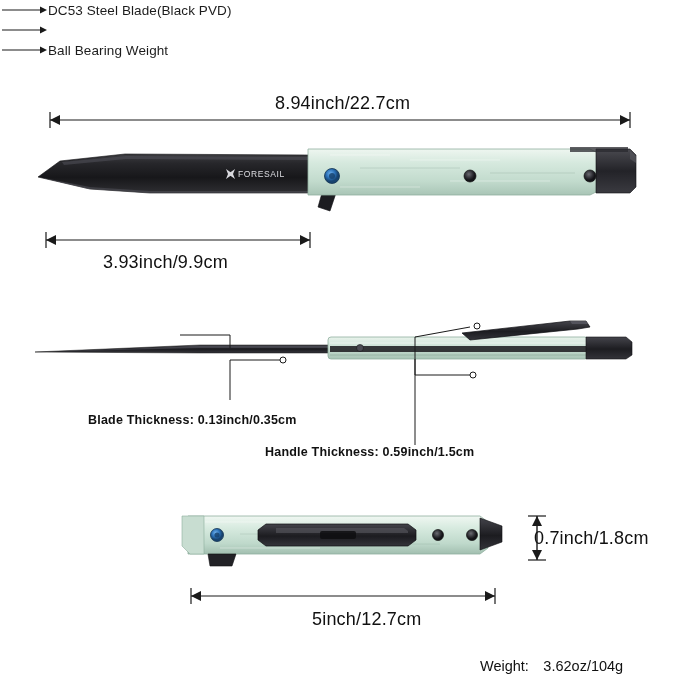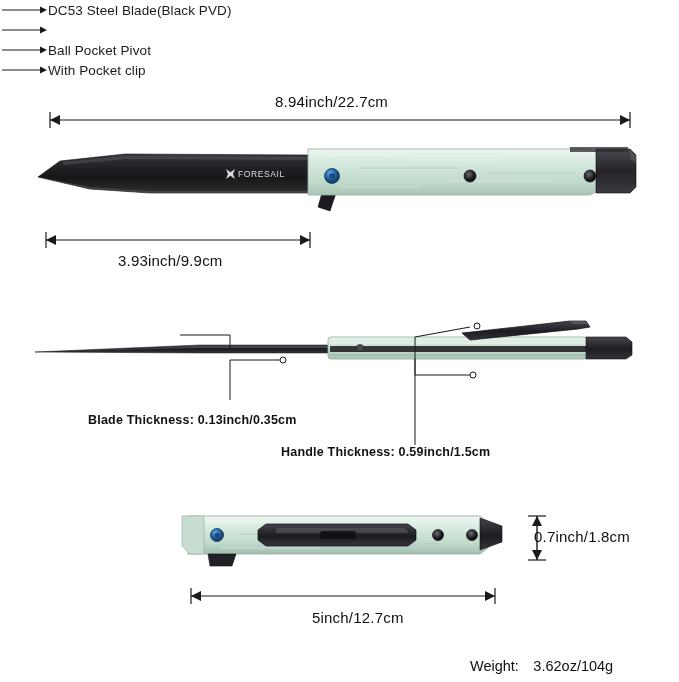--- a/index.html
+++ b/index.html
@@ -43,21 +43,21 @@
   }
   .feature-text {
     font-size: 13.5px;
     color: #1c1c1c;
     white-space: nowrap;
     letter-spacing: 0.1px;
   }
 
   
   .dim-label {
-    font-size: 15px;
+    font-size: 18px;
     color: #111;
     white-space: nowrap;
     letter-spacing: 0.2px;
   }
   .dim-label.small {
     font-size: 12.5px;
     font-weight: bold;
   }
   .weight-label {
     font-size: 14.5px;
@@ -93,32 +93,23 @@
       </span>
     </div>
 
     <div class="feature-row">
       <span class="feature-arrow">
         <svg width="48" height="12" viewBox="0 0 48 12">
           <line x1="2" y1="6" x2="40" y2="6" stroke="#1a1a1a" stroke-width="1.2"></line>
           <path d="M40 2.5 L47 6 L40 9.5 Z" fill="#1a1a1a"></path>
         </svg>
       </span>
-      <span class="feature-text">Ball Pocket Pivot</span>
+      <span class="feature-text">Ball Bearing Weight</span>
     </div>
 
-    <div class="feature-row">
-      <span class="feature-arrow">
-        <svg width="48" height="12" viewBox="0 0 48 12">
-          <line x1="2" y1="6" x2="40" y2="6" stroke="#1a1a1a" stroke-width="1.2"></line>
-          <path d="M40 2.5 L47 6 L40 9.5 Z" fill="#1a1a1a"></path>
-        </svg>
-      </span>
-      <span class="feature-text">With Pocket clip</span>
-    </div>
 
   </div>
 
   <div class="abs dim-label" style="left:275px; top:93px;">8.94inch/22.7cm</div>
 
   <svg class="abs" style="left:40px; top:112px;" width="600" height="16" viewBox="0 0 600 16">
     <line x1="10" y1="8" x2="590" y2="8" stroke="#1a1a1a" stroke-width="1.2"></line>
     <path d="M10 8 L20 3 L20 13 Z" fill="#1a1a1a"></path>
     <path d="M590 8 L580 3 L580 13 Z" fill="#1a1a1a"></path>
     <line x1="10" y1="0" x2="10" y2="16" stroke="#1a1a1a" stroke-width="1.2"></line>
@@ -194,21 +185,21 @@
     <circle cx="560" cy="41" r="6" fill="url(#screwDark)" stroke="#111" stroke-width="0.7"></circle>
   </svg>
 
   <svg class="abs" style="left:38px; top:232px;" width="280" height="16" viewBox="0 0 280 16">
     <line x1="8" y1="8" x2="272" y2="8" stroke="#1a1a1a" stroke-width="1.2"></line>
     <path d="M8 8 L18 3 L18 13 Z" fill="#1a1a1a"></path>
     <path d="M272 8 L262 3 L262 13 Z" fill="#1a1a1a"></path>
     <line x1="8" y1="0" x2="8" y2="16" stroke="#1a1a1a" stroke-width="1.2"></line>
     <line x1="272" y1="0" x2="272" y2="16" stroke="#1a1a1a" stroke-width="1.2"></line>
   </svg>
-  <div class="abs dim-label" style="left:118px; top:252px;">3.93inch/9.9cm</div>
+  <div class="abs dim-label" style="left:103px; top:252px;">3.93inch/9.9cm</div>
 
   <svg class="abs" style="left:30px; top:315px;" width="620" height="70" viewBox="0 0 620 70">
     <defs>
       <linearGradient id="edgeBladeGrad" x1="0" y1="0" x2="0" y2="1">
         <stop offset="0%" stop-color="#46464d"></stop>
         <stop offset="50%" stop-color="#1a1a1e"></stop>
         <stop offset="100%" stop-color="#35353b"></stop>
       </linearGradient>
       <linearGradient id="edgeHandleGrad" x1="0" y1="0" x2="0" y2="1">
         <stop offset="0%" stop-color="#e9f3ec"></stop>
@@ -247,21 +238,21 @@
 
     <g stroke="#1a1a1a" stroke-width="1" fill="none">
       <path d="M385 130 L385 22 L440 12"></path>
       <circle cx="447" cy="11" r="3" fill="none"></circle>
       <path d="M385 44 L385 60 L440 60"></path>
       <circle cx="443" cy="60" r="3" fill="none"></circle>
     </g>
   </svg>
 
   <div class="abs dim-label small" style="left:88px; top:413px;text-align:center;">Blade Thickness: 0.13inch/0.35cm</div>
-  <div class="abs dim-label small" style="left:281px; top:445px;">Handle Thickness: 0.59inch/1.5cm</div>
+  <div class="abs dim-label small" style="left:265px; top:445px;">Handle Thickness: 0.59inch/1.5cm</div>
 
   <svg class="abs" style="left:180px; top:500px;" width="330" height="80" viewBox="0 0 330 80">
     <defs>
       <linearGradient id="closedHandleGrad" x1="0" y1="0" x2="0" y2="1">
         <stop offset="0%" stop-color="#f0f7f2"></stop>
         <stop offset="30%" stop-color="#d8ebe0"></stop>
         <stop offset="72%" stop-color="#bfd9cb"></stop>
         <stop offset="100%" stop-color="#a2bfb0"></stop>
       </linearGradient>
       <linearGradient id="closedClipGrad" x1="0" y1="0" x2="0" y2="1">
@@ -320,18 +311,18 @@
 
   <svg class="abs" style="left:183px; top:588px;" width="320" height="16" viewBox="0 0 320 16">
     <line x1="8" y1="8" x2="312" y2="8" stroke="#1a1a1a" stroke-width="1.2"></line>
     <path d="M8 8 L18 3 L18 13 Z" fill="#1a1a1a"></path>
     <path d="M312 8 L302 3 L302 13 Z" fill="#1a1a1a"></path>
     <line x1="8" y1="0" x2="8" y2="16" stroke="#1a1a1a" stroke-width="1.2"></line>
     <line x1="312" y1="0" x2="312" y2="16" stroke="#1a1a1a" stroke-width="1.2"></line>
   </svg>
   <div class="abs dim-label" style="left:296px; top:609px;margin-left:16px;">5inch/12.7cm</div>
 
-  <div class="abs" style="left:470px; top:657px;">
+  <div class="abs" style="left:480px; top:657px;">
     <span class="weight-label">Weight:</span>
     <span class="weight-label" style="margin-left:10px;">3.62oz/104g</span>
   </div>
 
 </div>
 
 </body></html>

